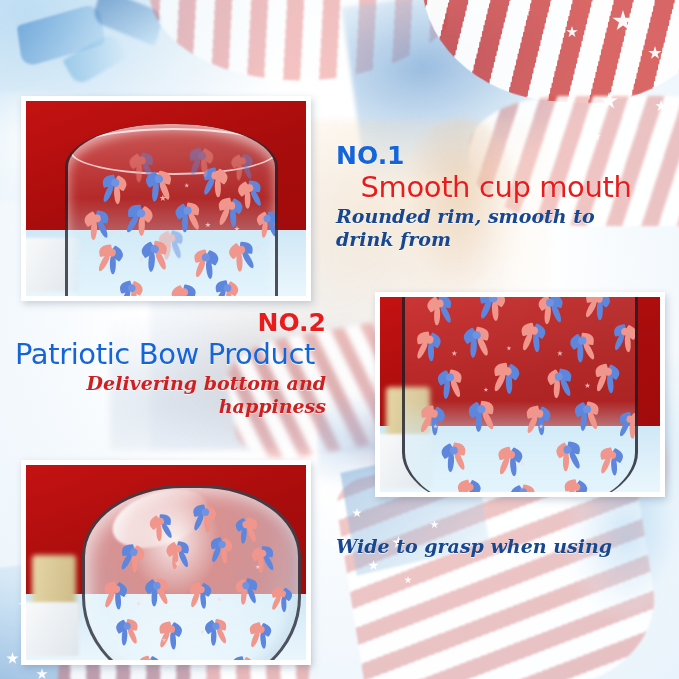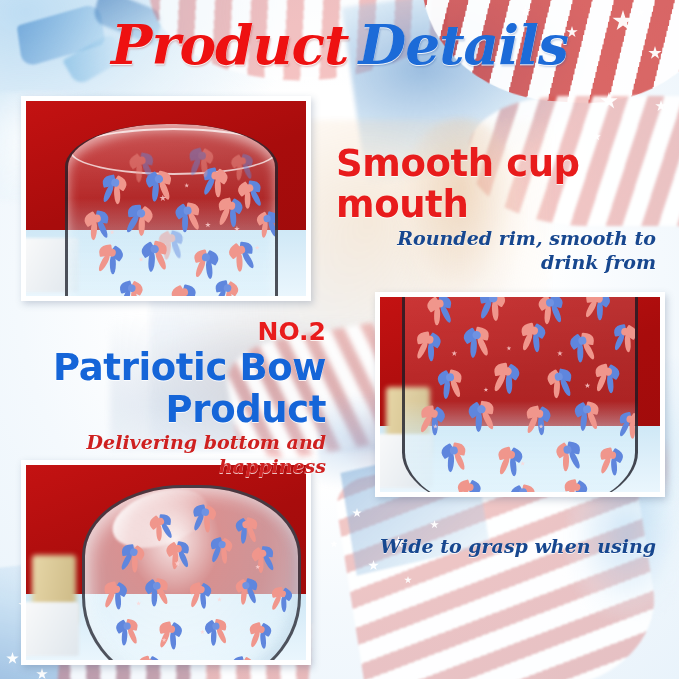--- a/index.html
+++ b/index.html
@@ -375,47 +375,47 @@
   .tiny-star {
     position: absolute;
     width: 6px; height: 6px;
     background: rgba(255,214,214,.8);
     clip-path: polygon(50% 0%, 61% 35%, 98% 35%, 68% 57%, 79% 91%, 50% 70%, 21% 91%, 32% 57%, 2% 35%, 39% 35%);
   }
 
   
   .block { position: absolute; z-index: 7; }
   #block-1 { left: 336px; top: 143px; width: 320px; text-align: left; }
-  #block-2 { left: 4px;  top: 319px; width: 322px; text-align: right; }
+  #block-2 { left: 4px;  top: 310px; width: 322px; text-align: right; }
   #block-3 { left: 336px; top: 535px; width: 320px; text-align: left; }
 
   .num {
     font-family: "DejaVu Sans", sans-serif;
     font-weight: bold;
     font-size: 25px;
     letter-spacing: 0px;
     line-height: 1.05;
     margin: 0 0 2px 0;
   }
   .headline {
     font-family: "DejaVu Sans", sans-serif;
-    font-weight: bold;
-    font-size: 37px;
+    font-weight: normal;
+    font-size: 29px;
     letter-spacing: -0.4px;
     line-height: 1.12;
     margin: 0 0 1px 0;
+    text-align: center;
   }
   .sub {
     font-family: "DejaVu Serif", serif;
     font-style: italic;
     font-weight: bold;
     font-size: 19px;
     line-height: 1.25;
     margin: 0;
-    text-align: right;
   }
 
   .c-blue   { color: #1565D8; text-shadow: 0 1px 0 rgba(255,255,255,.8); }
   .c-red    { color: #E81C1C; text-shadow: 0 1px 0 rgba(255,255,255,.8); }
   .c-navy   { color: #17478F; text-shadow: 0 1px 0 rgba(255,255,255,.75); }
   .c-dkred  { color: #CE2020; text-shadow: 0 1px 0 rgba(255,255,255,.75); }
 </style>
 </head>
 <body>
 
@@ -465,25 +465,20 @@
       <div class="star" style="left: 36px; top: 668px; width: 12px; height: 12px;"></div>
       <div class="star" style="left: 120px; top: 656px; width: 9px; height: 9px;"></div>
       <div class="star" style="left: 352px; top: 508px; width: 10px; height: 10px;"></div>
       <div class="star" style="left: 392px; top: 536px; width: 13px; height: 13px;"></div>
       <div class="star" style="left: 430px; top: 520px; width: 9px; height: 9px;"></div>
       <div class="star" style="left: 368px; top: 560px; width: 11px; height: 11px;"></div>
       <div class="star" style="left: 404px; top: 576px; width: 8px; height: 8px;"></div>
       <div class="star" style="left: 330px; top: 540px; width: 8px; height: 8px;"></div>
     </div>
 
-  <div class="title-wrap">
-    <div class="title">
-      <span class="w1">Product</span><span class="w2">Details</span>
-    </div>
-  </div>
 
   <div class="photo" id="photo-1">
     <div class="inner">
       <div class="scene-red"></div>
       <div class="scene-table"></div>
       <div class="scene-box"></div>
       <div class="glass" id="g1">
         <div class="bow-field">
             <div class="bow" style="left: 16%; top: 26%; transform: scale(1) rotate(10deg);">
               <i class="loopL"></i>
@@ -974,20 +969,21 @@
             <div class="tiny-star" style="left: 24%; top: 56%; width: 5px; height: 5px;"></div>
             <div class="tiny-star" style="left: 80%; top: 38%; width: 5px; height: 5px;"></div>
             <div class="tiny-star" style="left: 36%; top: 74%; width: 5px; height: 5px;"></div>
             <div class="tiny-star" style="left: 54%; top: 70%; width: 5px; height: 5px;"></div>
           </div>
       </div>
     </div>
   </div>
 
   <div class="block" id="block-1">
+    <div class="num c-blue">NO.1</div>
     <div class="headline c-red">Smooth cup mouth</div>
     <div class="sub c-navy">Rounded rim, smooth to drink from</div>
   </div>
 
   <div class="block" id="block-2">
     <div class="num c-red">NO.2</div>
     <div class="headline c-blue">Patriotic Bow Product</div>
     <div class="sub c-dkred">Delivering bottom and happiness</div>
   </div>
 

